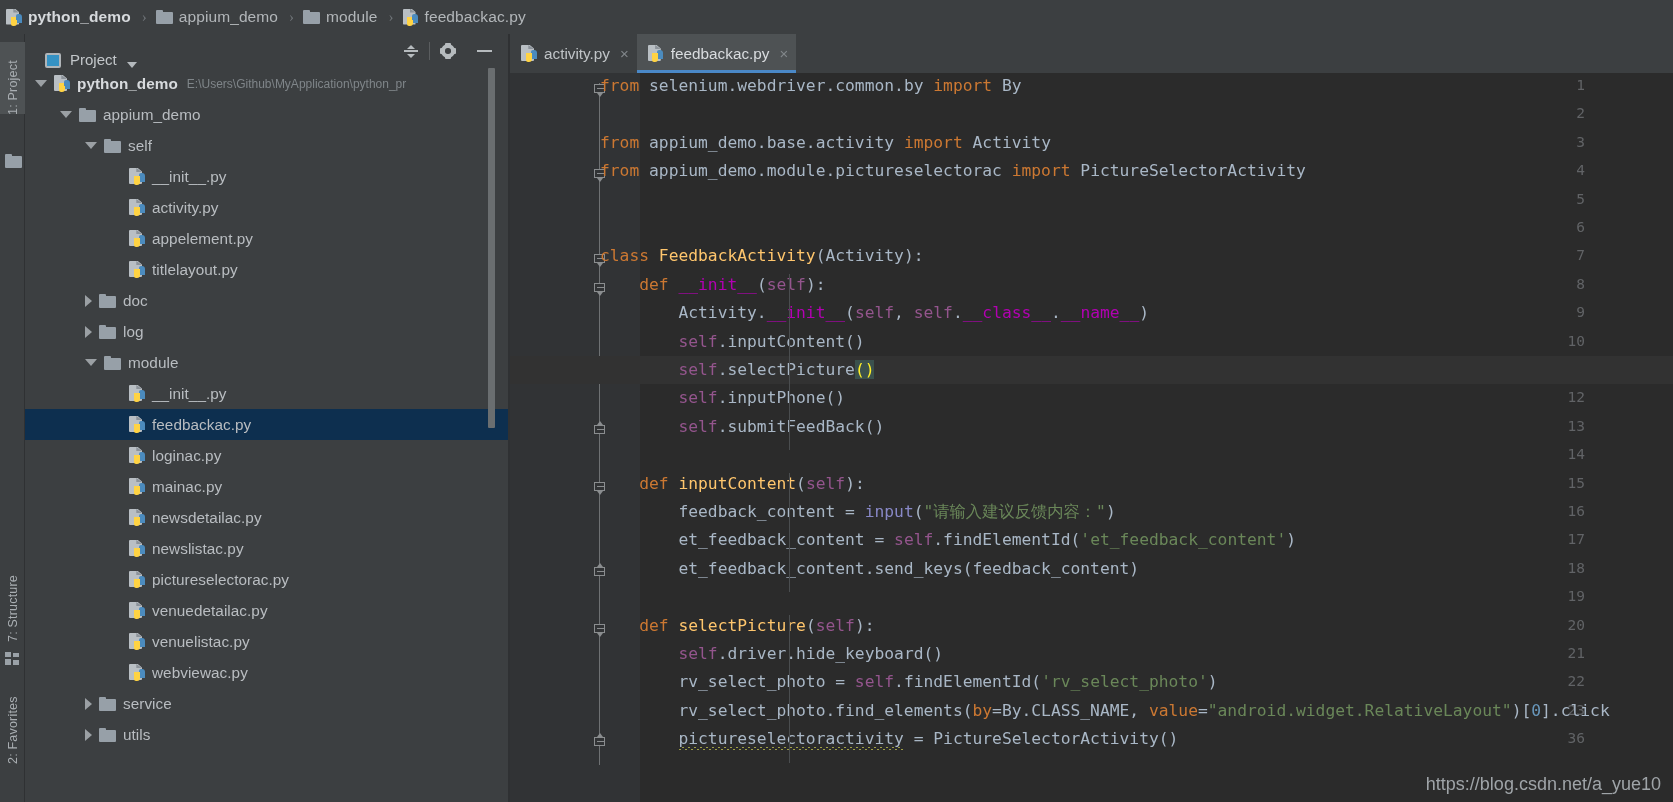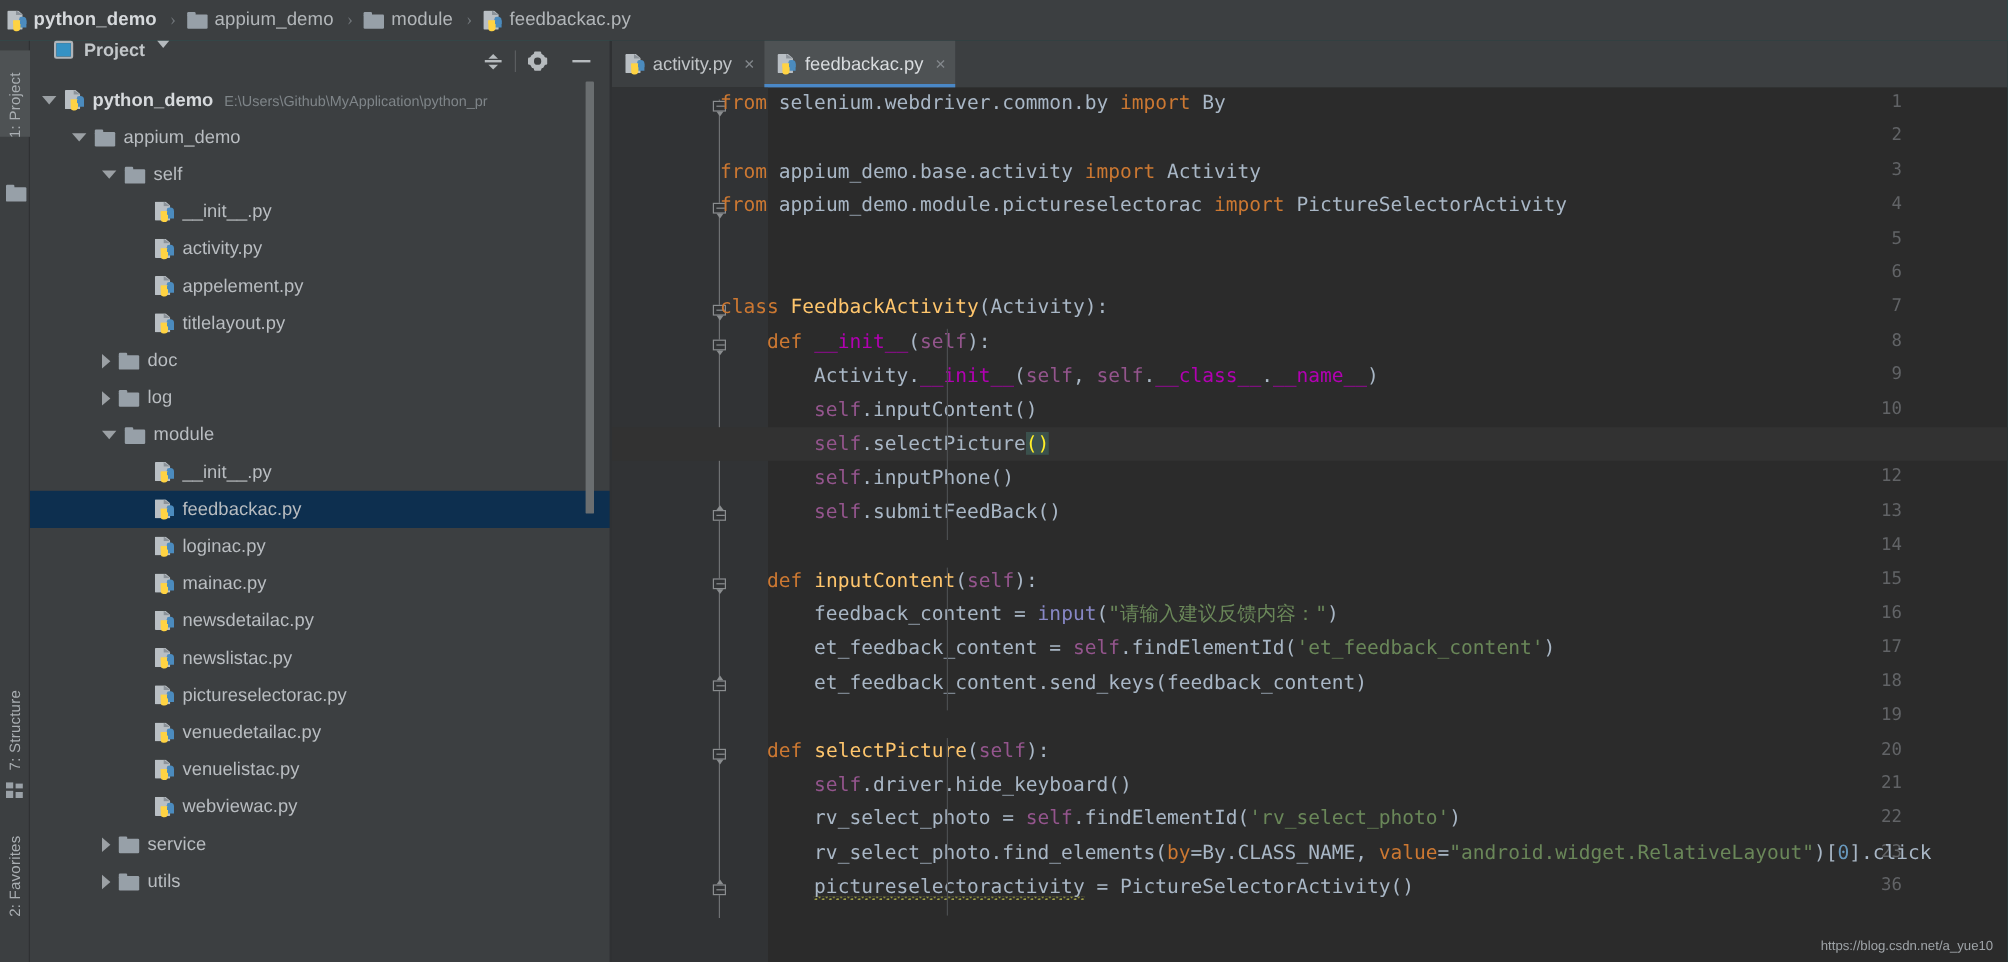--- a/index.html
+++ b/index.html
@@ -1,19 +1,19 @@
 <!DOCTYPE html>
 <html><head>
 <meta charset="utf-8">
 <style>
   * { box-sizing: border-box; margin:0; padding:0; }
   html,body { width:1673px; height:802px; overflow:hidden; background:#3c3f41;
     font-family:"Liberation Sans", sans-serif; -webkit-font-smoothing:antialiased; }
 
-  .app { position:relative; width:1673px; height:802px; background:#0f766e; }
+  .app { position:relative; width:1673px; height:802px; background:#fca5a5; }
 
   
   .crumbbar { position:absolute; left:0; top:0; width:1673px; height:34px;
     background:#3c3f41; display:flex; align-items:center; padding-left:6px; }
   .crumb { display:flex; align-items:center; height:34px; }
   .crumb .ctext { font-size:15.5px; color:#b2b6b9; margin-left:6px; letter-spacing:.1px; }
   .crumb.first .ctext { color:#d6d9dc; font-weight:bold; }
   .sep { color:#6f7478; font-size:15px; margin:0 9px 0 11px; font-family:"Liberation Serif",serif; }
 
   
@@ -57,21 +57,21 @@
   .strip-ico.struct { top:618px; width:15px; height:13px; }
   .strip-ico.struct i { position:absolute; background:#9aa1a7; }
   .strip-ico.struct i.a { left:0; top:0; width:6px; height:5px; }
   .strip-ico.struct i.b { left:8px; top:1px; width:6px; height:4px; }
   .strip-ico.struct i.c { left:0; top:7px; width:6px; height:6px; }
   .strip-ico.struct i.d { left:8px; top:8px; width:6px; height:5px; }
 
   
   .projpanel { position:absolute; left:25px; top:34px; width:484px; height:768px;
     background:#3c3f41; }
-  .projhead { position:relative; height:34px; display:flex; align-items:flex-start;font-weight:bold; }
+  .projhead { position:relative; height:34px; display:flex; align-items:flex-end; }
   .projhead .pi { width:16px; height:15px; margin-left:20px; background:#3c3f41;
     border:2px solid #b0b5b9; border-radius:2px; }
   .projhead .pi i { display:block; width:100%; height:100%; background:#3592c4; }
   .projhead .ptitle { margin-left:9px; font-size:15px; color:#c3c7ca; }
   .projhead .pcaret { margin-left:10px; width:0; height:0; border-left:5px solid transparent;
      border-right:5px solid transparent; border-top:6px solid #b4b9bd; }
 
   .hbtns { position:absolute; right:7px; top:0; height:34px; display:flex; align-items:center; gap:0; }
   .hbtn { width:36px; height:34px; display:flex; align-items:center; justify-content:center; }
   .collapse-ic { position:relative; width:16px; height:15px; }
@@ -164,21 +164,21 @@
   .bi   { color:#8888c6; }
   .num  { color:#6897bb; }
   .brkt-hl { background:#3b514d; color:#ffef28; }
   .warnu { text-decoration:none; position:relative; color:#a9b7c6; }
   .warnu::after { content:""; position:absolute; left:0; right:0; bottom:-2px; height:3px;
      background:
       radial-gradient(circle at 2px 3px, #9e9e44 1.2px, transparent 1.4px),
       radial-gradient(circle at 5px 0px, #9e9e44 1.2px, transparent 1.4px);
      background-size:6px 4px; background-repeat:repeat-x; }
 
-  .watermark { position:absolute; right:12px; bottom:7px; font-size:11px; color:#9fa4a8;
+  .watermark { position:absolute; right:12px; bottom:7px; font-size:18px; color:#9fa4a8;
      font-family:"Liberation Sans", sans-serif;text-align:right; }
 </style>
 </head>
 <body>
 
 <div class="app">
 
   <div class="crumbbar">
     <div class="crumb first">
       <span class="ico ico-py">

